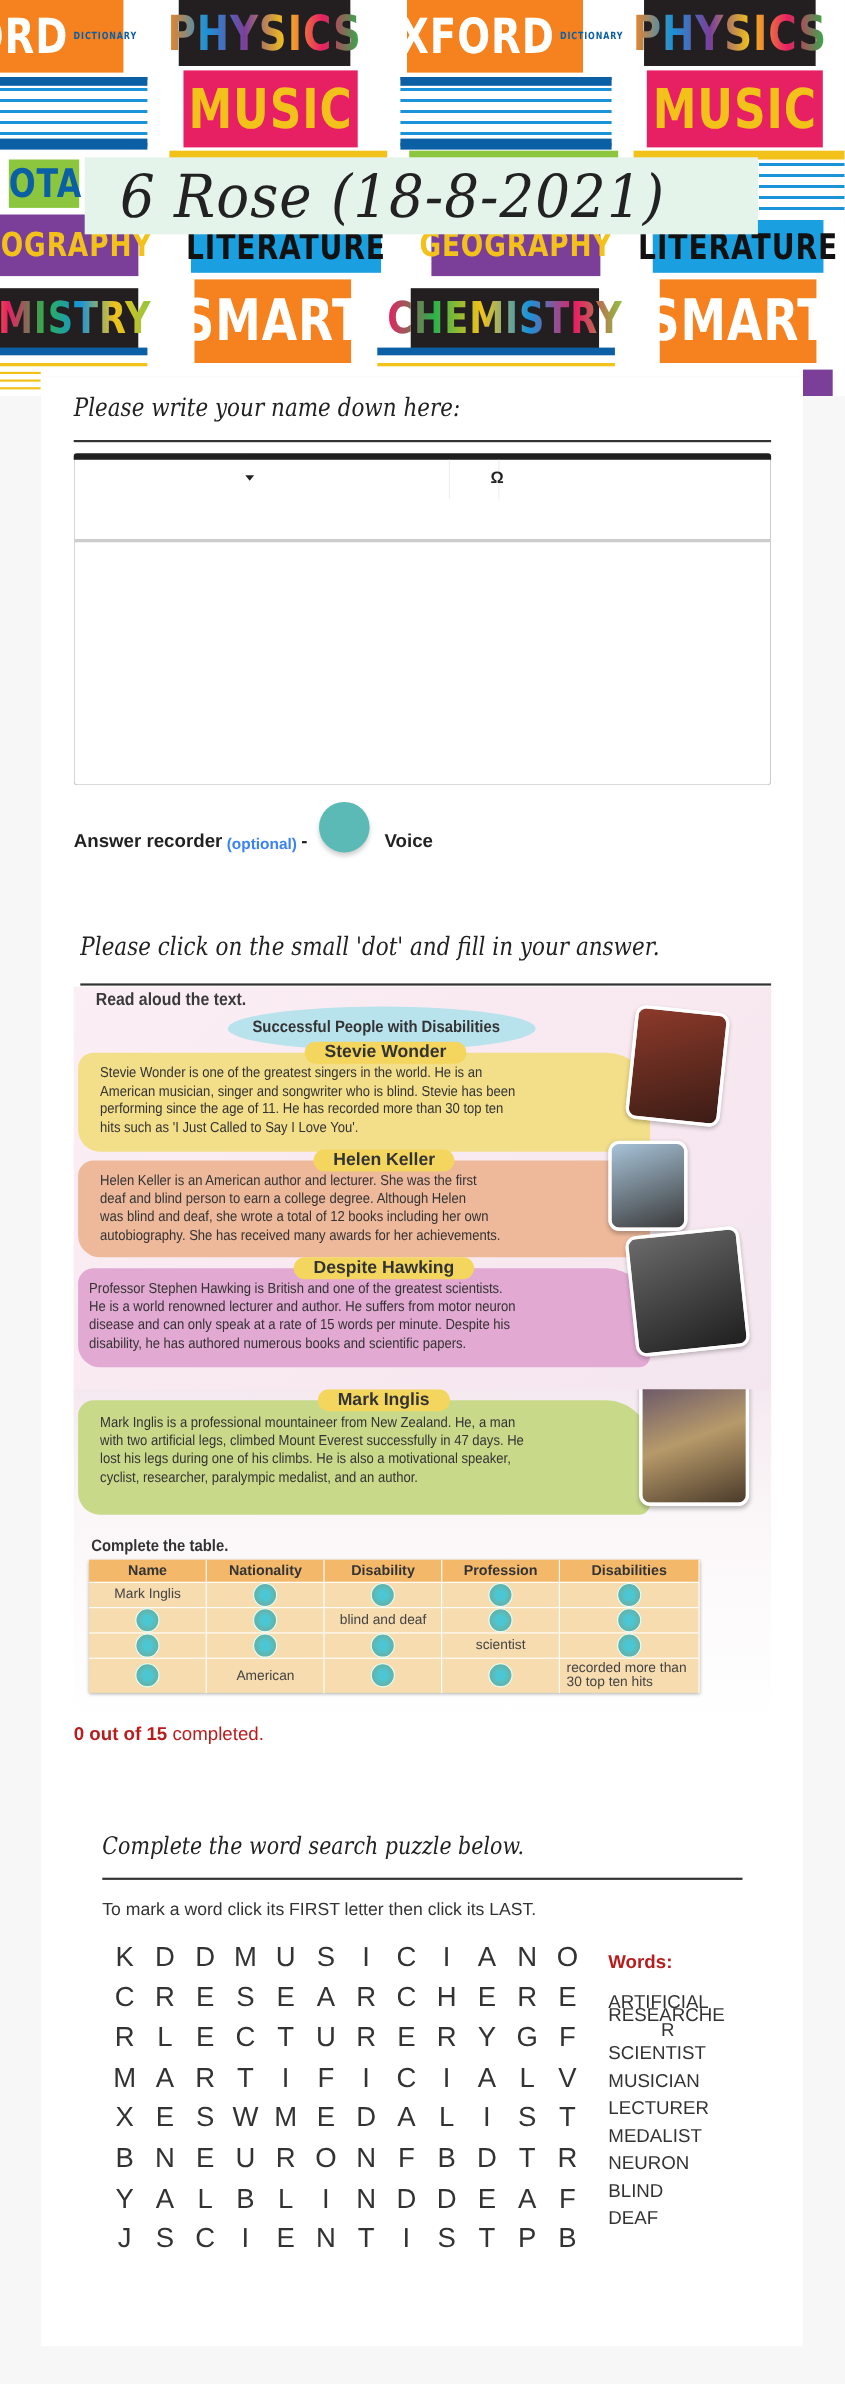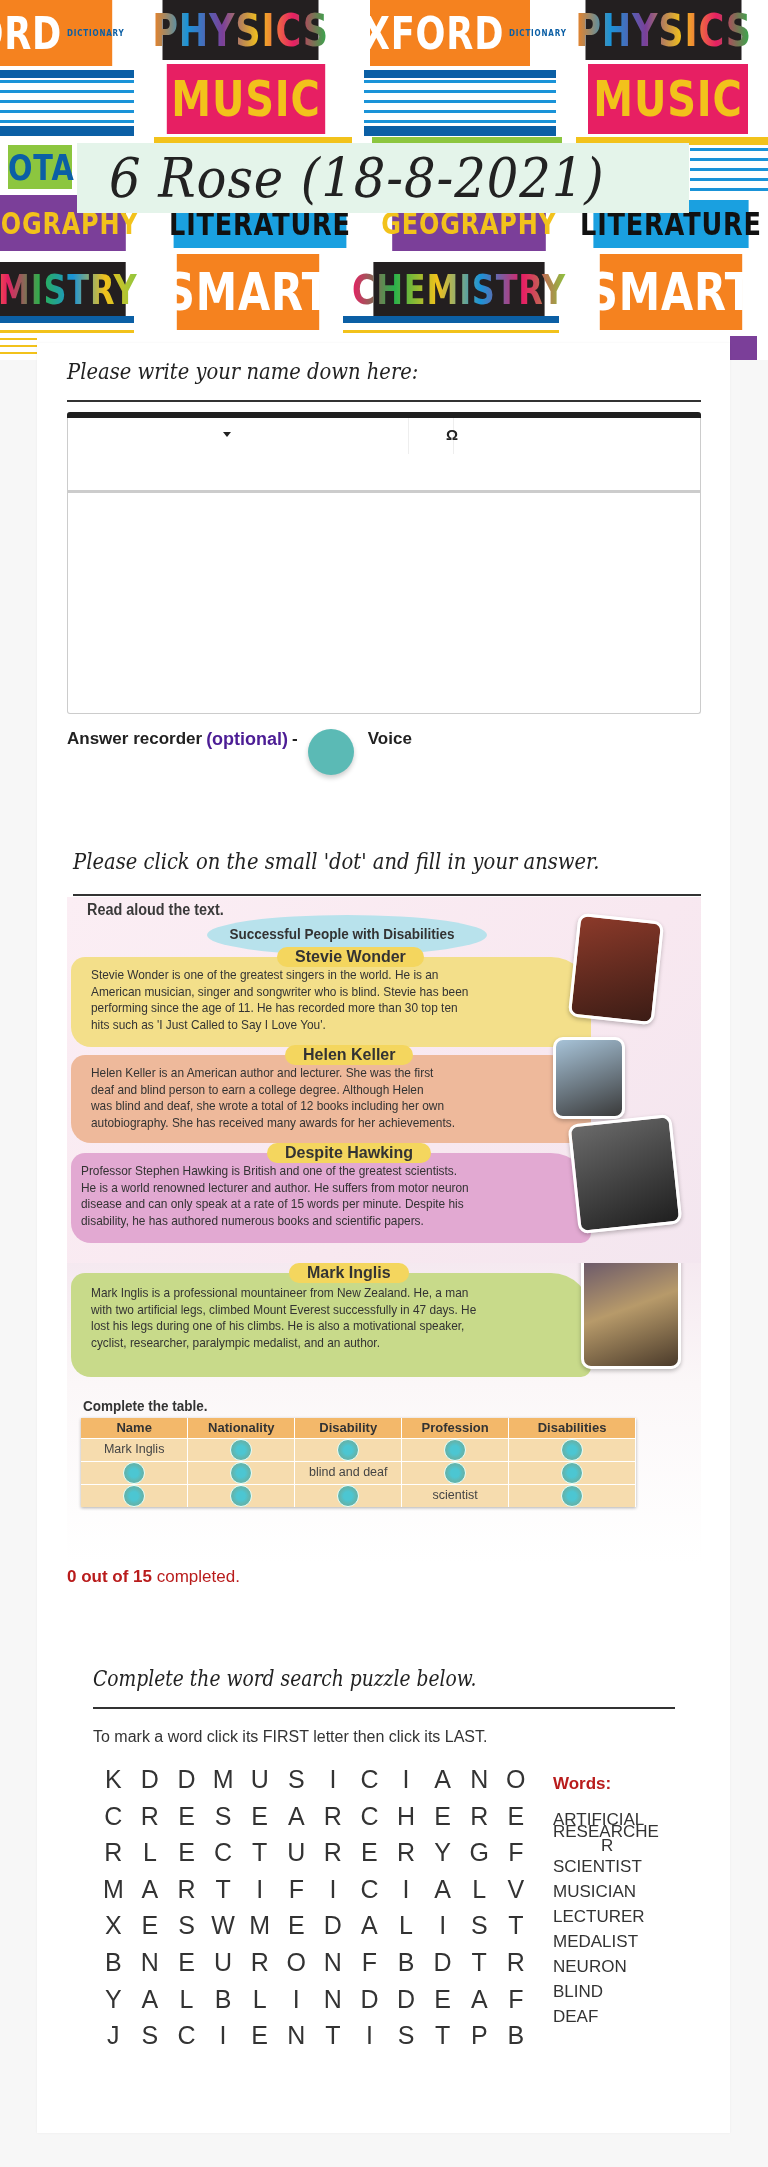--- a/index.html
+++ b/index.html
@@ -35,23 +35,23 @@
   .toolbar { position: absolute; left: 0; top: 6px; width: 632px; height: 75px; border-bottom: 3px solid #ccc; }
   .tb-dropdown { position: absolute; left: 0; top: 0; width: 340px; height: 36px; }
   .tb-caret { position: absolute; left: 155px; top: 14px; width: 0; height: 0; border-left: 4px solid transparent;
               border-right: 4px solid transparent; border-top: 5px solid #222; }
   .tb-sep { position: absolute; top: 0; width: 1px; height: 36px; background: #eee; }
   .tb-omega { position: absolute; left: 378px; top: 8px; font-weight: bold; font-size: 15px; color: #222; cursor: pointer; }
   .answer-area { position: absolute; left: 0; top: 84px; width: 632px; height: 217px; border: none; outline: none;
                  resize: none; padding: 16px 15px; font-family: "Liberation Sans", sans-serif; font-size: 17px; color: #333; background: transparent; }
   .answer-area::placeholder { color: #a6a6a6; }
 
-  .recorder { position: absolute; left: 30px; top: 386px; display: flex; align-items: flex-start; }
+  .recorder { position: absolute; left: 30px; top: 386px; display: flex; align-items: flex-end; }
   .rec-label { font-weight: bold; font-size: 17px; color: #222; }
-  .rec-opt { font-weight: bold; font-size: 18px; color: #4c1d95; margin-left: 4px; }
+  .rec-opt { font-weight: bold; font-size: 14px; color: #3b82f6; margin-left: 4px; }
   .rec-dash { font-weight: bold; font-size: 17px; margin-left: 4px; }
   .rec-btn { width: 46px; height: 46px; border-radius: 50%; background: #5bbab5; margin-left: 10px;
              box-shadow: 0 3px 5px rgba(0,0,0,0.2); cursor: pointer; }
   .rec-voice { font-weight: bold; font-size: 17px; margin-left: 14px; }
 
   
   .worksheet { position: absolute; left: 30px; top: 554px; width: 634px; height: 390px;
                background: linear-gradient(135deg, #fbeef4 0%, #f8e8f0 60%, #f3e6ef 100%); overflow: hidden; }
   .ws-read { position: absolute; left: 20px; top: 4px; font-weight: bold; font-size: 16px; color: #3a3a3a; transform: scaleX(0.9); transform-origin: left; }
   .ws-cloud { position: absolute; left: 140px; top: 18px; width: 280px; height: 40px; border-radius: 50%; background: #b8e2ec; }
@@ -265,20 +265,27 @@
             <td><span class="dot"></span></td>
             <td><span class="dot"></span></td>
           </tr>
           <tr>
             <td><span class="dot"></span></td>
             <td><span class="dot"></span></td>
             <td><span class="dot"></span></td>
             <td>scientist</td>
             <td><span class="dot"></span></td>
           </tr>
+          <tr>
+            <td style="height:32px;"><span class="dot"></span></td>
+            <td>American</td>
+            <td><span class="dot"></span></td>
+            <td><span class="dot"></span></td>
+            <td style="text-align:left;padding-left:6px;">recorded more than 30 top ten hits</td>
+          </tr>
         </tbody>
       </table>
     </div>
   </div>
 
   <div class="progress"><b>0 out of 15</b><span> completed.</span></div>
 
   <div class="hand" style="position:absolute;left:56px;top:1323px;font-size:22px;">Complete the word search puzzle below.</div>
   <div class="rule" style="left:56px;top:1364px;width:582px;"></div>
   <div class="ws-instr">To mark a word click its FIRST letter then click its LAST.</div>

